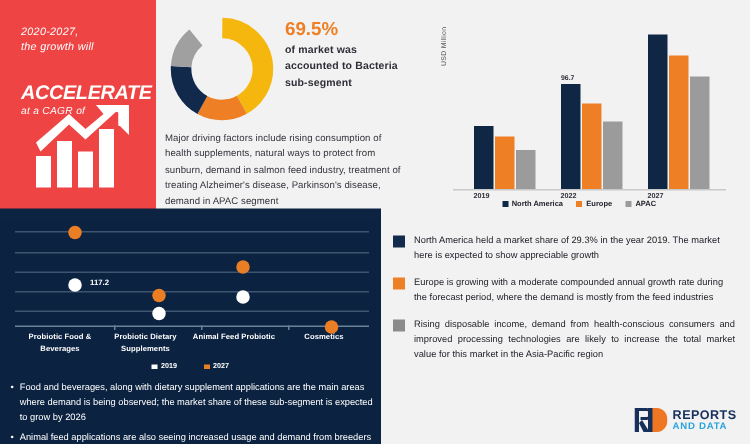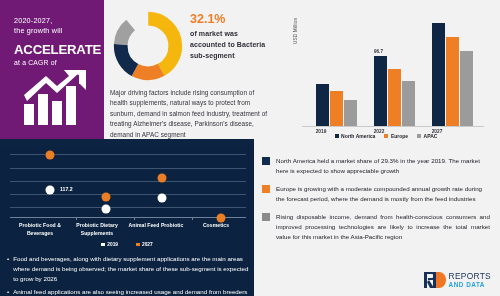--- a/index.html
+++ b/index.html
@@ -12,29 +12,30 @@
   #root {
     position: relative;
     width: 500px; height: 296px;
     background: #f2f2f2;
   }
 
   
   .orange-panel {
     position: absolute; left: 0; top: 0;
     width: 104px; height: 145px;
-    background: #701a75;
+    background: #ef4444;
     padding: 16px 8px 0 14px;
     color: #ffffff;
+    font-style: italic;
   }
   .op-line1 { font-size: 7.2px; letter-spacing: .2px; line-height: 1.45; }
   .op-line2 { font-size: 7.2px; letter-spacing: .2px; line-height: 1.45; }
   .op-accel {
     font-size: 13.2px; font-weight: bold; letter-spacing: -.2px;
-    line-height: 1.2; margin-top: 5px;
+    line-height: 1.2; margin-top: 17px;
   }
   .op-cagr { font-size: 6.8px; letter-spacing: .2px; margin-top: 1px; }
   .op-pct { font-size: 13px; font-weight: bold; line-height: 1.15; }
   .growth-icon {
     position: absolute; left: 22px; top: 68px;
     width: 68px; height: 58px;
   }
 
   
   .mid-top {
@@ -171,21 +172,21 @@
   }
   .rb-txt.justify { text-align: justify; }
 
   
   .logo {
     position: absolute; right: 9px; bottom: 8px;
     display: flex; align-items: center; gap: 3px;
   }
   .logo-mark { position: relative; width: 22px; height: 16px; }
   .logo-words { line-height: 1; }
-  .logo-l1 { font-size: 8.4px; font-weight: normal; color: #17305a; letter-spacing: .3px; }
+  .logo-l1 { font-size: 8.4px; font-weight: bold; color: #17305a; letter-spacing: .3px; }
   .logo-l2 { font-size: 6.4px; font-weight: bold; color: #29a3dc; letter-spacing: .5px; margin-top: 1px; }
 </style>
 </head>
 <body>
 
 <div id="root">
 
   <div class="orange-panel">
     <div class="op-line1">2020-2027,</div>
     <div class="op-line2">the growth will</div>
@@ -207,21 +208,21 @@
       <svg viewBox="0 0 42 42" width="72" height="72">
 
         <circle cx="21" cy="21" r="15.915" fill="none" stroke="#f5b60d" stroke-width="8" stroke-dasharray="41.9 58.1" stroke-dashoffset="25"></circle>
         <circle cx="21" cy="21" r="15.915" fill="none" stroke="#ee7f24" stroke-width="8" stroke-dasharray="16 84" stroke-dashoffset="-16.9"></circle>
         <circle cx="21" cy="21" r="15.915" fill="none" stroke="#112a4c" stroke-width="8" stroke-dasharray="18 82" stroke-dashoffset="-32.9"></circle>
         <circle cx="21" cy="21" r="15.915" fill="none" stroke="#a0a0a0" stroke-width="8" stroke-dasharray="13 87" stroke-dashoffset="-50.9"></circle>
       </svg>
     </div>
 
     <div class="pct-block">
-      <div class="pct-big">32.1%</div>
+      <div class="pct-big">69.5%</div>
       <div class="pct-sub">of market was accounted to Bacteria sub-segment</div>
     </div>
 
     <div class="driving-text">Major driving factors include rising consumption of health supplements, natural ways to protect from sunburn, demand in salmon feed industry, treatment of treating Alzheimer's disease, Parkinson's disease, demand in APAC segment</div>
   </div>
 
   <div class="bar-panel">
     <div class="ylab-vert">USD Million</div>
 
     <div class="plot-bars">

